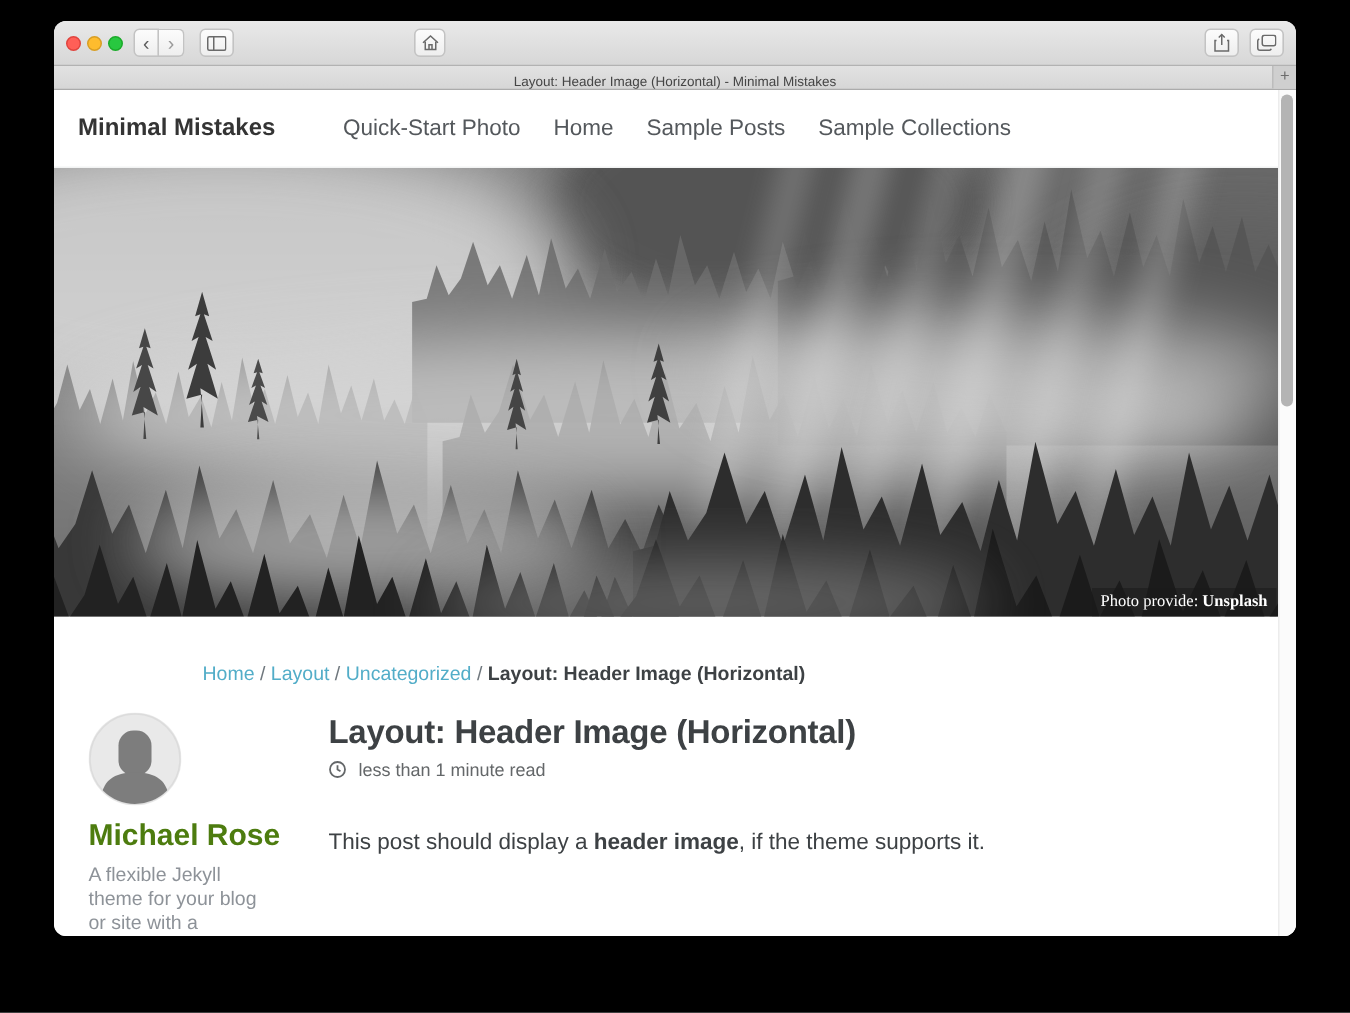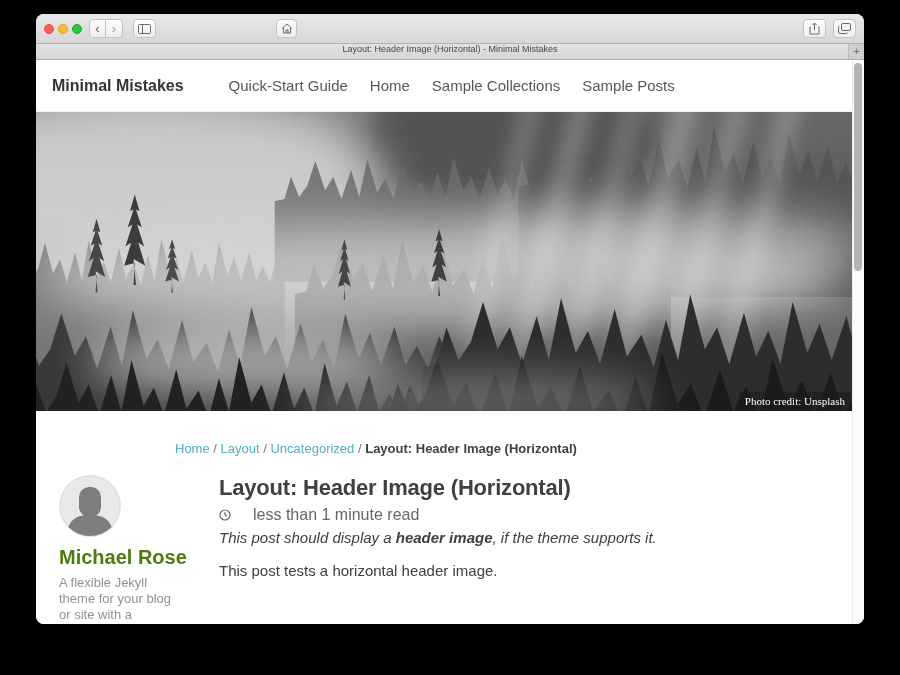--- a/index.html
+++ b/index.html
@@ -35,62 +35,62 @@
                display:flex; align-items:center; justify-content:center;
                font-size:11px; color:#3e3e3e; }
   .reload { position:absolute; right:5px; top:1px; font-size:11px; color:#7b7b7b; cursor:default; }
   .share-btn { width:23px; margin-left:auto; }
   .tabs-btn { width:23px; margin-left:7px; }
   .icon-svg { display:block; }
 
   
   .tabbar { height:16px; background:linear-gradient(#e2e2e2,#d6d6d6);
             border-bottom:1px solid #ababab; position:relative;
-            display:flex; align-items:flex-start; justify-content:center; }
+            display:flex; align-items:flex-end; justify-content:center; }
   .tab-title { font-size:9px; color:#454545; }
   .newtab-btn { position:absolute; right:0; top:0; width:16px; height:15px;
                 border-left:1px solid #bcbcbc; background:#cfcfcf; color:#6d6d6d;
                 font-size:11px; text-align:center; line-height:14px; }
 
   
   .webview { position:relative; height:630px; background:#fff; overflow:hidden; }
 
   .masthead { height:52px; display:flex; align-items:center; padding:0 16px;
               border-bottom:1px solid #f2f3f3; background:#fff; }
   .site-title { font-size:16px; font-weight:bold; color:#343434; margin-right:45px; }
   .nav-links { display:flex; gap:22px; }
   .nav-link { font-size:15px; color:#54585c; cursor:pointer; }
 
   .hero { position:relative; height:299px; overflow:hidden; background:#9a9a9a; }
   .hero svg { display:block; width:100%; height:100%; }
   .photo-credit { position:absolute; right:13px; bottom:0; z-index:3;
                   background:rgba(25,25,25,.55); color:#fff;
                   font-family:"Liberation Serif", serif; font-size:11px;
                   padding:3px 6px 4px; white-space:pre; }
-  .photo-credit b { font-weight:normal; }
+  .photo-credit b { font-weight:bold; }
 
   .below { padding:30px 20px 0 23px; }
-  .breadcrumb { margin-left:116px; font-size:13px; color:#6f777d; }
+  .breadcrumb { margin-left:76px; font-size:13px; color:#6f777d; }
   .crumb-link { color:#52adc8; text-decoration:none; cursor:pointer; }
   .crumb-sep { color:#6f777d; }
   .crumb-current { font-weight:bold; color:#3d4144; }
 
   .columns { display:flex; margin-top:19px; }
   .sidebar { width:160px; flex-shrink:0; }
   .avatar { width:62px; height:62px; display:block; }
   .author-name { margin-top:9px; font-size:20px; font-weight:600; color:#4d7c0f; }
   .author-bio { margin-top:6px; font-size:13px; line-height:16px; color:#8d9298;
                 width:116px; }
 
   .article { flex:1; }
   .post-title { font-size:22px; font-weight:bold; color:#3d4144; letter-spacing:-.2px; }
-  .post-meta { margin-top:5px; display:flex; align-items:center; gap:22px;
-               font-size:16px; color:#646769; }
+  .post-meta { margin-top:5px; display:flex; align-items:center; gap:8px;
+               font-size:12px; color:#646769; }
   .post-body p { margin-top:13px; font-size:15px; line-height:20px; color:#3d4144; }
-  .post-body p:first-child { margin-top:4px;font-style:italic; }
+  .post-body p:first-child { margin-top:32px; }
 
   
   .scroll-track { position:absolute; top:0; right:0; width:12px; height:100%;
                   background:#fbfbfb; border-left:1px solid #ececec; z-index:5; }
   .scroll-thumb { position:absolute; top:3px; right:2px; width:8px; height:208px;
                   background:#b4b4b4; border-radius:4px; }
 </style>
 </head>
 <body>
 
@@ -139,24 +139,24 @@
   <div class="tabbar">
     <span class="tab-title">Layout: Header Image (Horizontal) - Minimal Mistakes</span>
     <span class="newtab-btn">+</span>
   </div>
 
   <div class="webview">
 
     <div class="masthead">
       <span class="site-title">Minimal Mistakes</span>
       <div class="nav-links">
-        <span class="nav-link">Quick-Start Guide</span>
+        <span class="nav-link">Quick-Start Photo</span>
         <span class="nav-link">Home</span>
+        <span class="nav-link">Sample Posts</span>
         <span class="nav-link">Sample Collections</span>
-        <span class="nav-link">Sample Posts</span>
       </div>
     </div>
 
     <div class="hero">
       <svg viewBox="0 0 815 300" preserveAspectRatio="xMidYMid slice">
         <defs>
           <linearGradient id="base" x1="0" y1="0" x2="0" y2="1">
             <stop offset="0" stop-color="#888888"></stop>
             <stop offset="0.3" stop-color="#b3b3b3"></stop>
             <stop offset="0.52" stop-color="#c7c7c7"></stop>
@@ -196,21 +196,21 @@
         <use href="#pine" transform="translate(128,128) scale(0.75,0.8)" fill="#4a4a4a"></use>
         <use href="#pine" transform="translate(298,128) scale(0.7,0.9)" fill="#454545"></use>
         <use href="#pine" transform="translate(390,118) scale(0.85,1.0)" fill="#3f3f3f"></use>
         <use href="#row" transform="translate(-30,182) scale(2.2,1.6)" fill="#383838"></use>
         <use href="#row" transform="translate(380,168) scale(2.4,1.8)" fill="#2d2d2d"></use>
         <ellipse cx="205" cy="248" rx="155" ry="36" fill="#cfcfcf" opacity="0.7" filter="url(#f2)"></ellipse>
         <use href="#row" transform="translate(-20,232) scale(2.0,1.5)" fill="#222222"></use>
         <use href="#row" transform="translate(330,226) scale(2.6,1.7)" fill="#1b1b1b"></use>
         <ellipse cx="430" cy="288" rx="185" ry="28" fill="#bdbdbd" opacity="0.45" filter="url(#f2)"></ellipse>
       </svg>
-      <div class="photo-credit"><span>Photo credit: </span><b>Unsplash</b></div>
+      <div class="photo-credit"><span>Photo provide: </span><b>Unsplash</b></div>
     </div>
 
     <div class="below">
       <div class="breadcrumb">
         <span class="crumb-link">Home</span>
         <span class="crumb-sep">/</span>
         <span class="crumb-link">Layout</span>
         <span class="crumb-sep">/</span>
         <span class="crumb-link">Uncategorized</span>
         <span class="crumb-sep">/</span>
@@ -239,21 +239,20 @@
           <h1 class="post-title">Layout: Header Image (Horizontal)</h1>
           <div class="post-meta">
             <svg width="12" height="12" viewBox="0 0 12 12">
                 <circle cx="6" cy="6" r="5" fill="none" stroke="#646769" stroke-width="1.2"></circle>
                 <path d="M6,3.2 L6,6 L8,7.2" fill="none" stroke="#646769" stroke-width="1.2"></path>
               </svg>
             <span>less than 1 minute read</span>
           </div>
           <div class="post-body">
             <p><span>This post should display a </span><strong>header image</strong><span>, if the theme supports it.</span></p>
-            <p>This post tests a horizontal header image.</p>
           </div>
         </div>
       </div>
     </div>
 
     <div class="scroll-track">
       <div class="scroll-thumb"></div>
     </div>
 
   </div>

